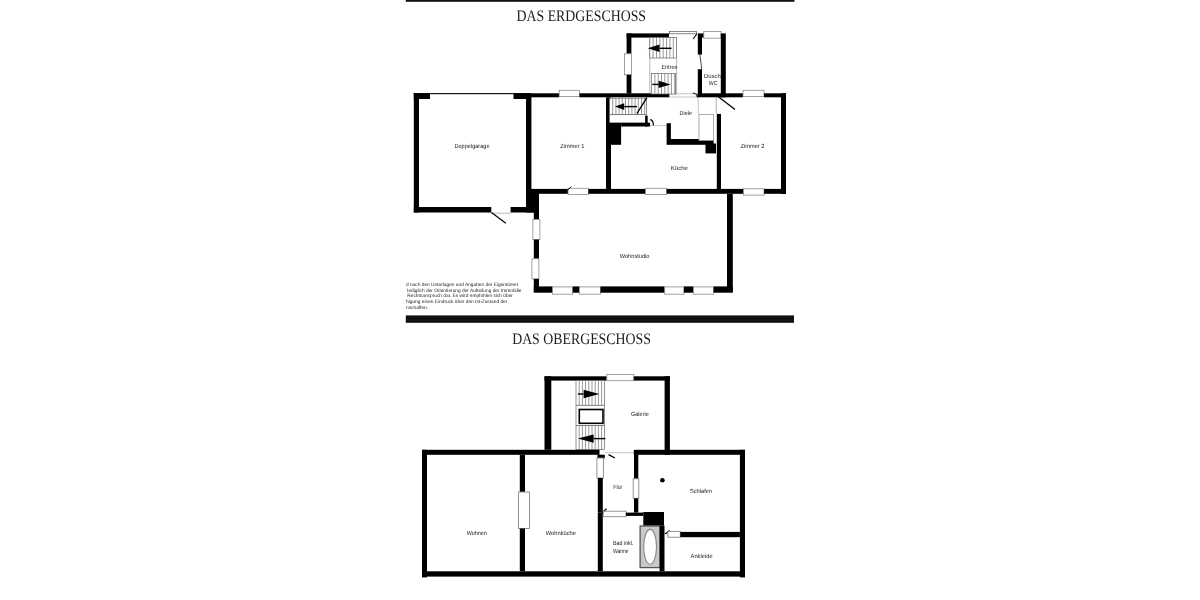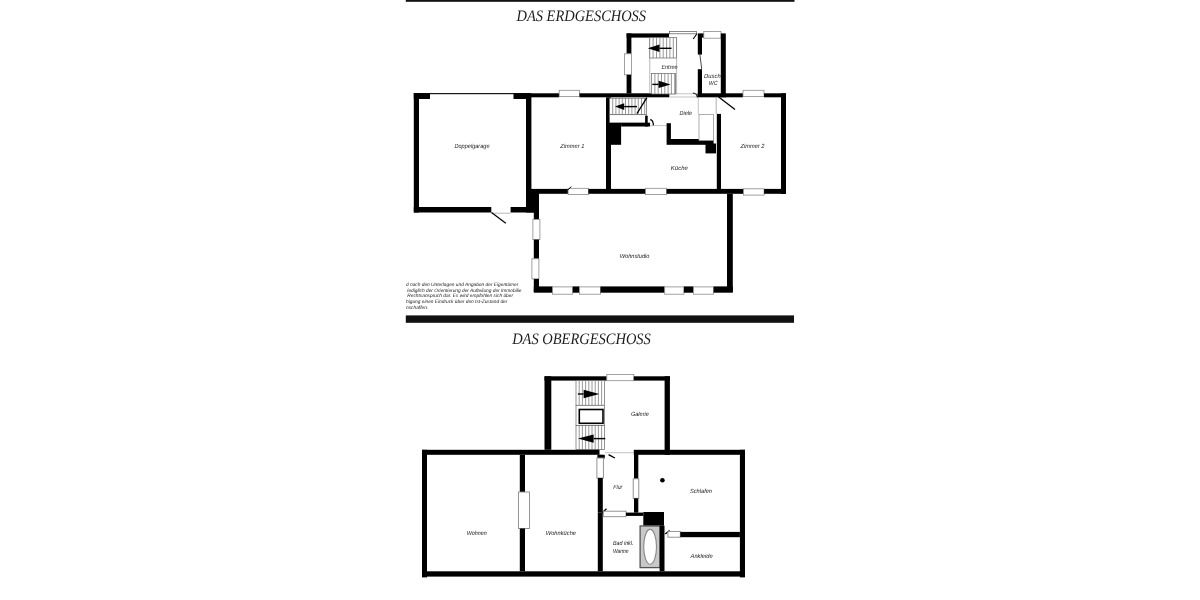--- a/index.html
+++ b/index.html
@@ -1,16 +1,16 @@
 <!DOCTYPE html>
 <html><head>
 <meta charset="utf-8">
 <style>
 html,body{margin:0;padding:0;background:#ffffff;}
-#page{position:relative;width:1200px;height:600px;background:#fff;overflow:hidden;filter:grayscale(1);font-style:italic;}
+#page{position:relative;width:1200px;height:600px;background:#fff;overflow:hidden;filter:grayscale(1);}
 svg{position:absolute;top:0;left:0;}
 text{text-rendering:geometricPrecision;}
 .rl{font-family:"Liberation Sans",sans-serif;font-size:6px;fill:#1a1a1a;}
 .ttl{font-family:"Liberation Serif",serif;font-size:16px;fill:#1c1c1c;}
 .disc{font-family:"Liberation Sans",sans-serif;font-size:4.8px;fill:#222;}
 </style>
 </head>
 <body>
 <div id="page">
 <svg width="1200" height="600" viewBox="0 0 1200 600">

